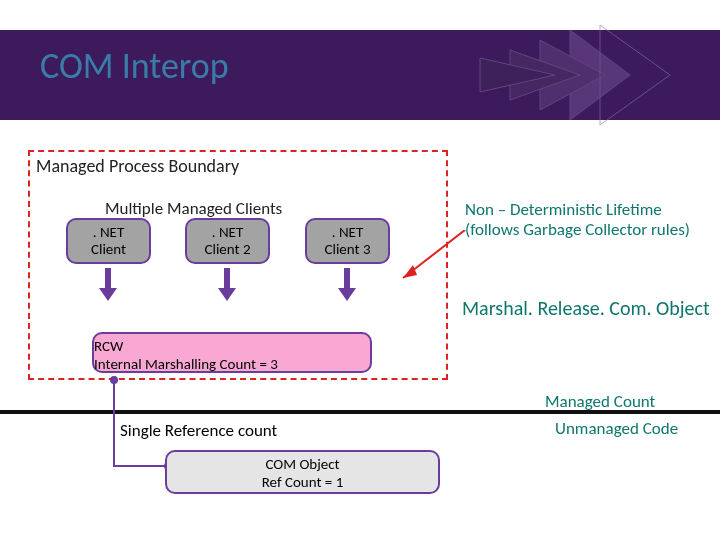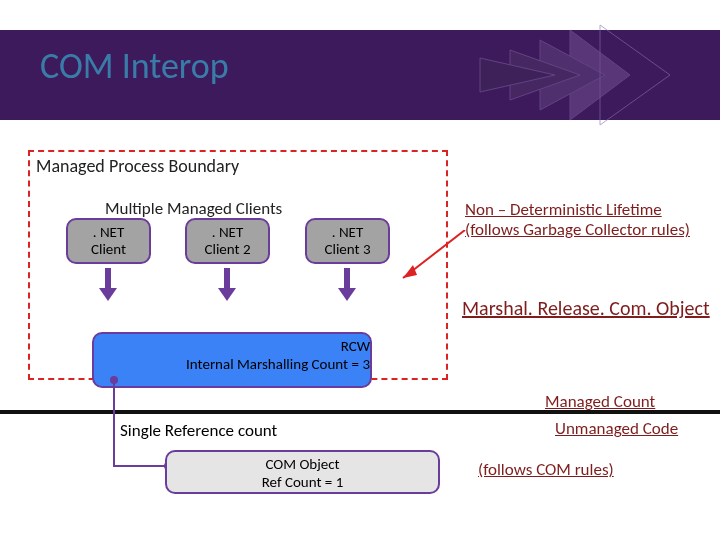--- a/index.html
+++ b/index.html
@@ -85,34 +85,33 @@
     border-left: 9px solid transparent;
     border-right: 9px solid transparent;
     border-top: 13px solid #6a3c9b;
   }
   .ad1 { top: 268px; left: 101px; }
   .ad2 { top: 268px; left: 220px; }
   .ad3 { top: 268px; left: 340px; }
   .rcw-box {
     position: absolute;
     top: 332px; left: 92px;
-    width: 280px; height: 56px;
+    width: 280px; height: 41px;
     border: 2px solid #6a3c9b;
     border-radius: 10px;
-    text-align: right;
+    text-align: left;
     font-size: 15px;
     line-height: 1.2;
     padding-top: 3px;
-    background: #3b82f6;
+    background: #f9a8d4;
   }
   .right-text {
     position: absolute;
     font-size: 17px;
-    color: #7f1d1d;
-    text-decoration: underline;
+    color: #0f766e;
   }
   .nondet { top: 200px; left: 465px; width: 240px; line-height: 1.2; }
   .marshal { top: 296px; left: 462px; font-size: 20px; }
   .managed-code { top: 391px; left: 545px; font-size: 17px; }
   .unmanaged-code { top: 418px; left: 555px; font-size: 17px; }
   .det { top: 460px; left: 478px; width: 230px; line-height: 1.2; }
   .codeline {
     position: absolute;
     top: 410px; left: 0; right: 0;
     height: 4px;
@@ -207,21 +206,20 @@
 </div>
 
 <div class="right-text nondet">
   <div>Non – Deterministic Lifetime</div>
   <div>(follows Garbage Collector rules)</div>
 </div>
 <div class="right-text marshal">Marshal. Release. Com. Object</div>
 <div class="right-text managed-code">Managed Count</div>
 <div class="right-text unmanaged-code">Unmanaged Code</div>
 <div class="right-text det">
-  <div>(follows COM rules)</div>
 </div>
 
 <div class="codeline"></div>
 
 <div class="single-ref">Single Reference count</div>
 
 <svg class="connector conn-rcw-com" viewBox="0 0 90 100">
   <circle cx="6" cy="4" r="4" fill="#6a3c9b"></circle>
   <path d="M6 4 L6 90 L60 90" fill="none" stroke="#6a3c9b" stroke-width="2"></path>
   <circle cx="60" cy="90" r="4" fill="#6a3c9b"></circle>

